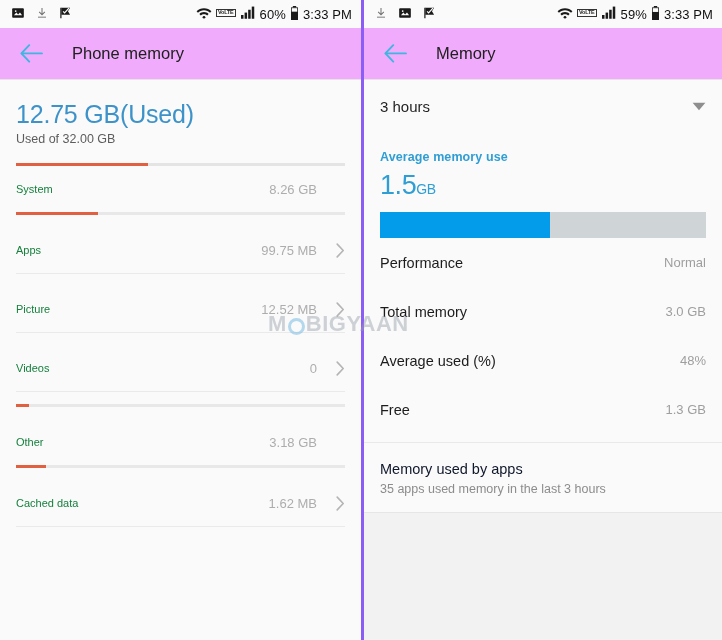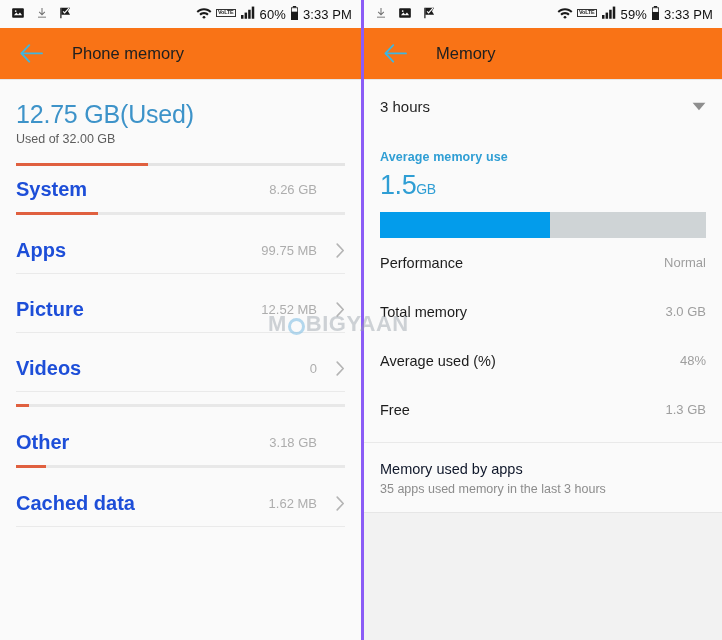--- a/index.html
+++ b/index.html
@@ -37,21 +37,21 @@
   .volte {
     font-size: 5.5px; font-weight: bold; color: #222;
     line-height: 1; letter-spacing: -.2px;
     border: .5px solid #333; padding: .5px 1px;
     margin: 0 1px 2px 0; align-self: center;
   }
 
   
   .appbar {
     height: 52px;
-    background: #f97316;
+    background: #f0abfc;
     display: flex;
     align-items: center;
     padding: 0 16px;
     border-bottom: 1px solid #e6e6e6;
   }
   .back-btn {
     width: 30px; height: 30px;
     display: flex; align-items: center; justify-content: center;
     cursor: pointer;
   }
@@ -88,24 +88,23 @@
 
   .row {
     padding: 0 16px;
   }
   .row-inner {
     display: flex;
     align-items: center;
     height: 46px;
   }
   .row-label {
-    font-size: 20px;
-    color: #1d4ed8;
+    font-size: 11px;
+    color: #15803d;
     flex: 1;
-    font-weight: bold;
   }
   .row-value {
     font-size: 13px;
     color: #adadad;
     margin-right: 6px;
   }
   .chev {
     width: 22px;
     display: flex; align-items: center; justify-content: flex-end;
     cursor: pointer;

